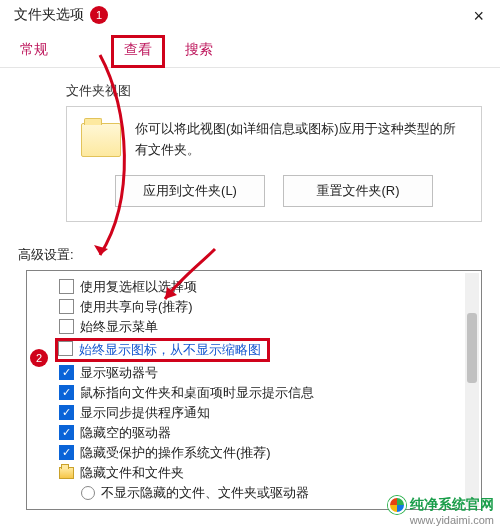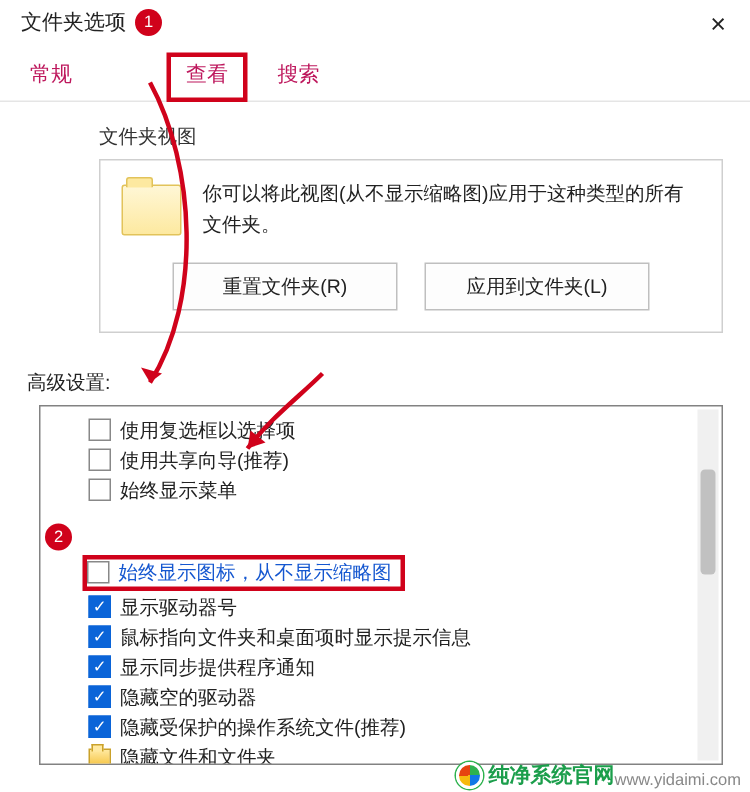--- a/index.html
+++ b/index.html
@@ -161,23 +161,21 @@
   .foldersm::before{
     content:""; position:absolute; top:-4px; left:1px;
     width:6px; height:4px; background:#ffe9a0;
     border:1px solid #caa12a; border-bottom:none;
   }
   .highlight-row {
     border: 3px solid #d0021b;
     padding: 0 6px 0 0;
     margin-left: 18px;
     display: inline-flex;
-    align-items:center;
     gap:6px;
-    margin-top:32px;
   }
   .highlight-text { color: #1557d0; }
   .marker2 {
     position: absolute;
     left: 4px;
     top: 79px;
     width: 18px; height: 18px; border-radius:50%;
     background:#d0021b; color:#fff; font-size:11px;
     display:flex; align-items:center; justify-content:center;
     z-index:5;
@@ -190,21 +188,21 @@
   }
   .arrow-svg2 {
     position:absolute;
     left: 160px; top: 244px;
     z-index:4;
     pointer-events:none;
   }
   .watermark {
     position:absolute;
     right: 6px; bottom: 2px;
-    display:flex; flex-direction:row; align-items:flex-end;
+    display:flex; flex-direction:column; align-items:flex-end;
     font-size:12px;
   }
   .wm-top { display:flex; align-items:center; gap:4px; color:#1b9e4b; font-weight:bold; font-size:14px;}
   .wm-logo {
     width:18px; height:18px; border-radius:50%;
     background: conic-gradient(#2db24e 0 90deg, #1077e6 90deg 180deg, #f6b90e 180deg 270deg, #e64310 270deg 360deg);
     border:2px solid #fff; box-shadow:0 0 0 1px #2db24e;
   }
   .wm-url { color:#888; font-size:11px; }
 </style>
@@ -226,25 +224,25 @@
 <svg class="arrow-svg" width="60" height="210">
   <path d="M10 5 C 40 60, 45 150, 10 205" stroke="#d0021b" stroke-width="3" fill="none"></path>
   <path d="M10 205 l -6 -10 l 14 4 z" fill="#d0021b"></path>
 </svg>
 
 <div class="section">
   <div class="section-label">文件夹视图</div>
   <div class="views-panel">
     <div class="views-row">
       <div class="folder-icon"></div>
-      <div class="views-text">你可以将此视图(从不显示缩略图)应用于这种类型的所有文件夹。</div>
+      <div class="views-text">你可以将此视图(如详细信息或图标)应用于这种类型的所有文件夹。</div>
     </div>
     <div class="views-buttons">
+      <div class="winbtn">应用到文件夹(L)</div>
       <div class="winbtn">重置文件夹(R)</div>
-      <div class="winbtn">应用到文件夹(L)</div>
     </div>
   </div>
 </div>
 
 <div class="adv-label">高级设置:</div>
 
 <svg class="arrow-svg2" width="80" height="70">
   <path d="M55 5 C 40 20, 20 35, 5 55" stroke="#d0021b" stroke-width="3" fill="none"></path>
   <path d="M5 55 l 2 -12 l 10 8 z" fill="#d0021b"></path>
 </svg>

